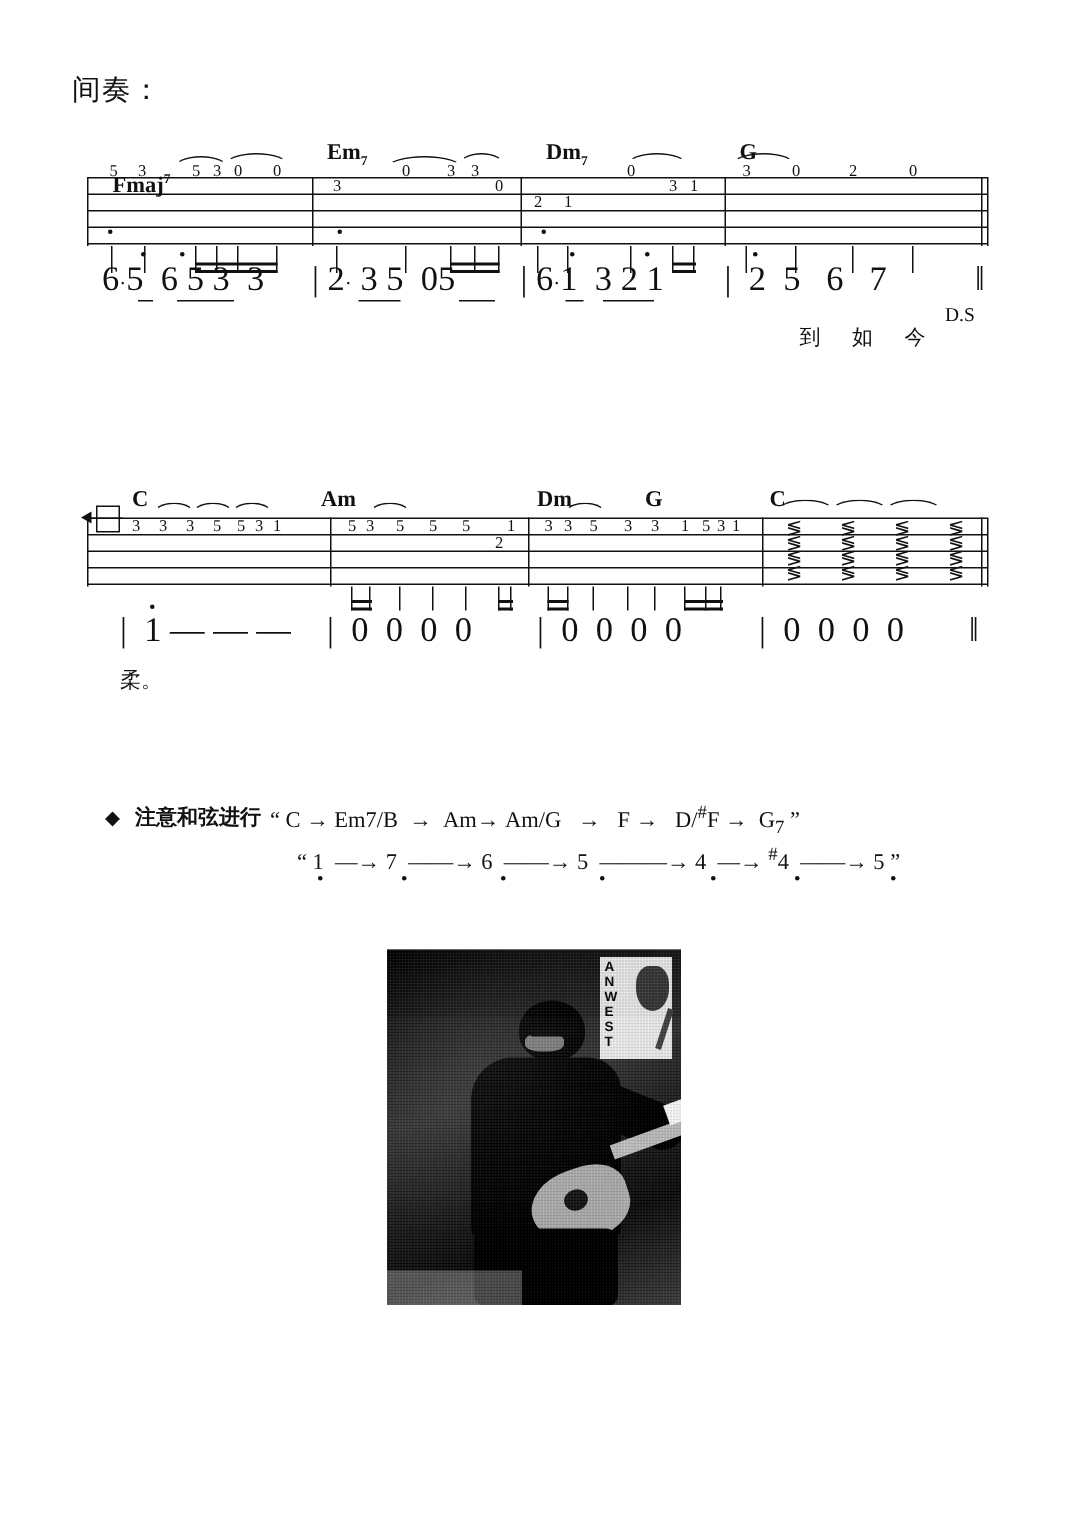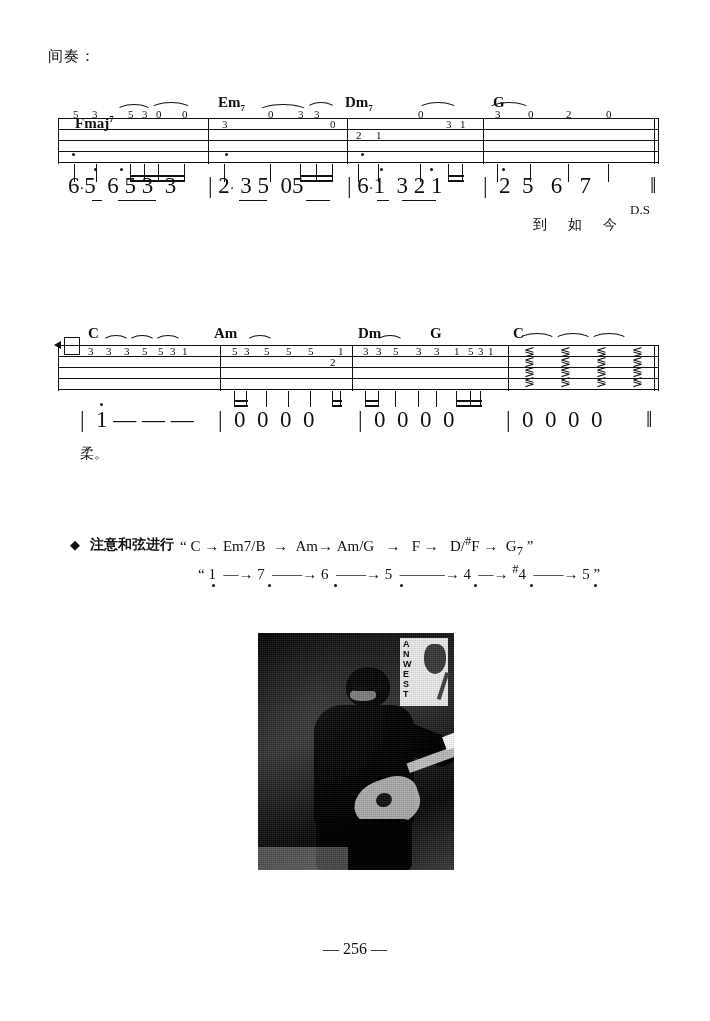--- a/index.html
+++ b/index.html
@@ -9,21 +9,21 @@
     font-family:"Liberation Serif", serif;
     color:#111;
     position:relative;
     overflow:hidden;
   }
   .page{position:relative;width:710px;height:1021px;}
 
   
   .abs{position:absolute;}
   .cn{font-family:"DejaVu Sans", sans-serif;}
-  .sec-label{font-size:15px;letter-spacing:1px;text-align:center;}
+  .sec-label{font-size:19px;letter-spacing:1px;text-align:center;}
 
   
   .system{position:absolute;left:58px;width:600px;}
   .stafflines{position:absolute;left:0;top:0;width:600px;height:46px;}
   .stafflines i{position:absolute;left:0;width:600px;height:1px;background:#111;}
   .stafflines i:nth-child(1){top:0px;}
   .stafflines i:nth-child(2){top:11px;}
   .stafflines i:nth-child(3){top:22px;}
   .stafflines i:nth-child(4){top:33px;}
   .stafflines i:nth-child(5){top:44px;}
@@ -76,21 +76,21 @@
 <body>
 
 <div class="page">
 
   <div class="abs cn sec-label" style="left:48px;top:47px;">间奏：</div>
 
   <div class="system" style="top:118px;">
 
     <div class="chord" style="left:17px;top:-24px;margin-top:20px;">Fmaj<sup>7</sup></div>
     <div class="chord" style="left:160px;top:-24px;">Em<sub>7</sub></div>
-    <div class="chord" style="left:287px;top:-24px;text-align:center;">Dm<sub>7</sub></div>
+    <div class="chord" style="left:306px;top:-24px;text-align:center;">Dm<sub>7</sub></div>
     <div class="chord" style="left:435px;top:-24px;">G</div>
 
     <div class="slur" style="left:58px;top:-14px;width:34px;"></div>
     <div class="slur" style="left:92px;top:-16px;width:40px;"></div>
     <div class="slur" style="left:200px;top:-14px;width:48px;"></div>
     <div class="slur" style="left:248px;top:-16px;width:28px;"></div>
     <div class="slur" style="left:360px;top:-16px;width:38px;"></div>
     <div class="slur" style="left:430px;top:-16px;width:40px;"></div>
 
     <div class="stafflines">
@@ -344,15 +344,14 @@
 
     <div class="lightpatch" style="left:148px;top:118px;width:72px;height:10px;transform:rotate(-20deg);background:#cccccc;"></div>
     <div style="position:absolute;left:186px;top:101px;width:16px;height:14px;background:#e3e3e3;transform:rotate(-20deg);"></div>
 
     <div class="figure" style="left:58px;top:186px;width:96px;height:52px;border-radius:8px;"></div>
 
     <div class="lightpatch" style="left:0px;top:214px;width:90px;height:24px;opacity:.35;"></div>
     <div class="grain"></div>
   </div>
 
-  <div class="pageno" style="top:940px;">— 256 —</div>
 
 </div>
 
 </body></html>

